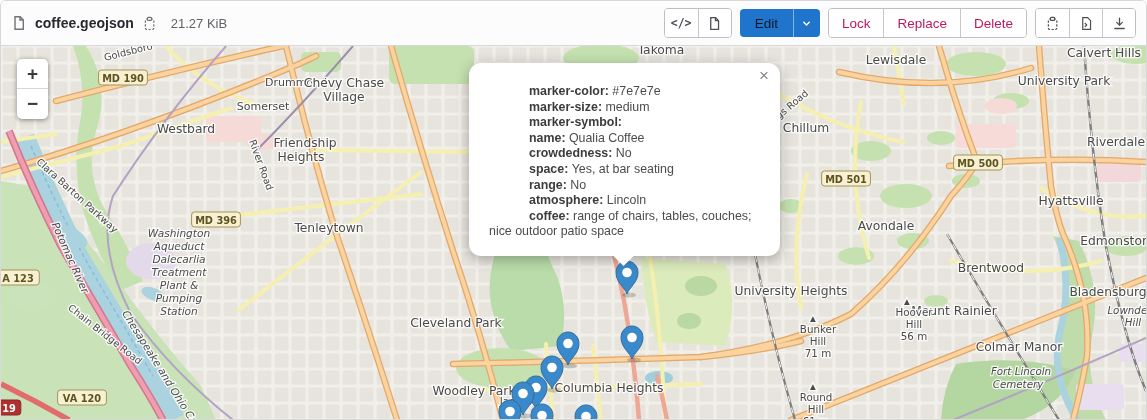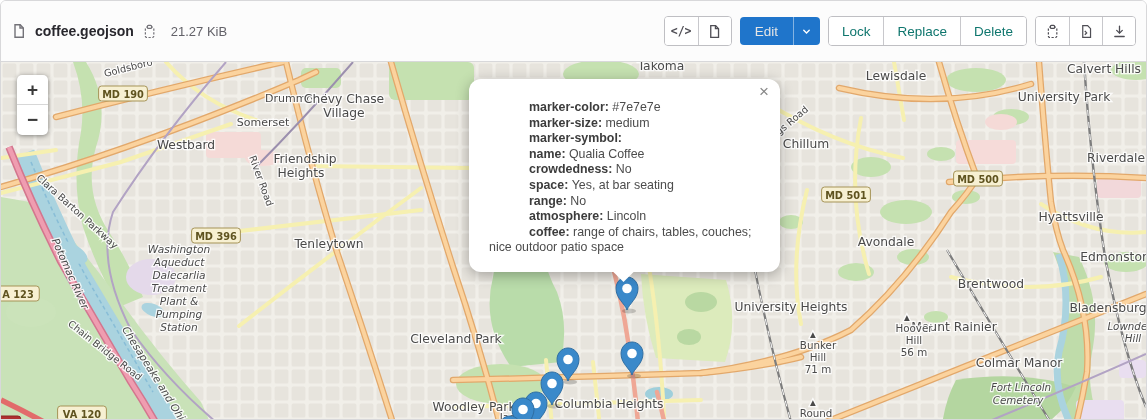--- a/index.html
+++ b/index.html
@@ -1,32 +1,32 @@
 <!DOCTYPE html>
 <html><head>
 <meta charset="utf-8">
 <style>
   html,body{margin:0;padding:0;background:#fff;}
   *{box-sizing:border-box;}
   body{font-family:"Liberation Sans",sans-serif;}
   .widget{width:1147px;height:420px;border:1px solid #d8d8da;border-radius:6px 6px 0 0;overflow:hidden;background:#fff;}
   
-  .hdr{height:61px;display:flex;align-items:center;background:#fcfcfc;border-bottom:1px solid #d8d8da;padding:0 10px;gap:8px;}
+  .hdr{height:45px;display:flex;align-items:center;background:#fcfcfc;border-bottom:1px solid #d8d8da;padding:0 10px;gap:8px;}
   .file-meta{display:flex;align-items:center;gap:8px;}
   .fname{font-weight:700;font-size:14px;color:#28272d;}
   .fsize{font-size:13px;color:#626168;margin-left:6px;}
   .hicon{display:inline-flex;color:#737278;}
   .right{margin-left:auto;display:flex;align-items:center;gap:8px;}
   .grp{display:inline-flex;border:1px solid #bfbfc3;border-radius:4px;background:#fff;overflow:hidden;}
-  .btn{appearance:none;background:#fff;border:none;height:28px;padding:0 13px;font-family:"Liberation Sans",sans-serif;font-size:13.5px;color:#0f766e;display:inline-flex;align-items:center;justify-content:center;cursor:pointer;}
+  .btn{appearance:none;background:#fff;border:none;height:28px;padding:0 13px;font-family:"Liberation Sans",sans-serif;font-size:13.5px;color:#be185d;display:inline-flex;align-items:center;justify-content:center;cursor:pointer;}
   .grp .btn + .btn{border-left:1px solid #c8c8cc;text-align:right;}
   .iconbtn{padding:0;width:33px;color:#4f4e55;}
   .codeglyph{font-family:"DejaVu Sans Mono",monospace;font-size:11.5px;font-weight:bold;color:#4f4e55;}
   .editgrp{display:inline-flex;border-radius:4px;overflow:hidden;}
-  .btn-edit{background:#1f75cb;color:#e5e5e5;border:none;height:28px;padding:0 15px;font-size:13.5px;font-weight:500;cursor:pointer;font-family:"Liberation Sans",sans-serif;}
+  .btn-edit{background:#1f75cb;color:#0f172a;border:none;height:28px;padding:0 15px;font-size:13.5px;font-weight:500;cursor:pointer;font-family:"Liberation Sans",sans-serif;}
   .btn-caret{background:#1f75cb;border:none;border-left:1px solid rgba(255,255,255,.45);width:27px;height:28px;display:inline-flex;align-items:center;justify-content:center;cursor:pointer;color:#fff;}
   
   .map{position:relative;width:1145px;height:374px;overflow:hidden;background:#f1efe9;}
   .map svg.base{display:block;}
   text.ml{font-family:"DejaVu Sans",sans-serif;text-anchor:middle;paint-order:stroke;stroke:rgba(255,255,255,.85);stroke-width:2.6px;fill:#4a4a4a;}
   .town{font-size:12.3px;}
   .sm{font-size:11px;fill:#595959;}
   .tiny{font-size:10.3px;fill:#666;}
   .peak{font-size:7.5px;fill:#9a6b50;stroke-width:1px;}
   .gi{font-size:10.3px;fill:#41793f;font-style:italic;}

